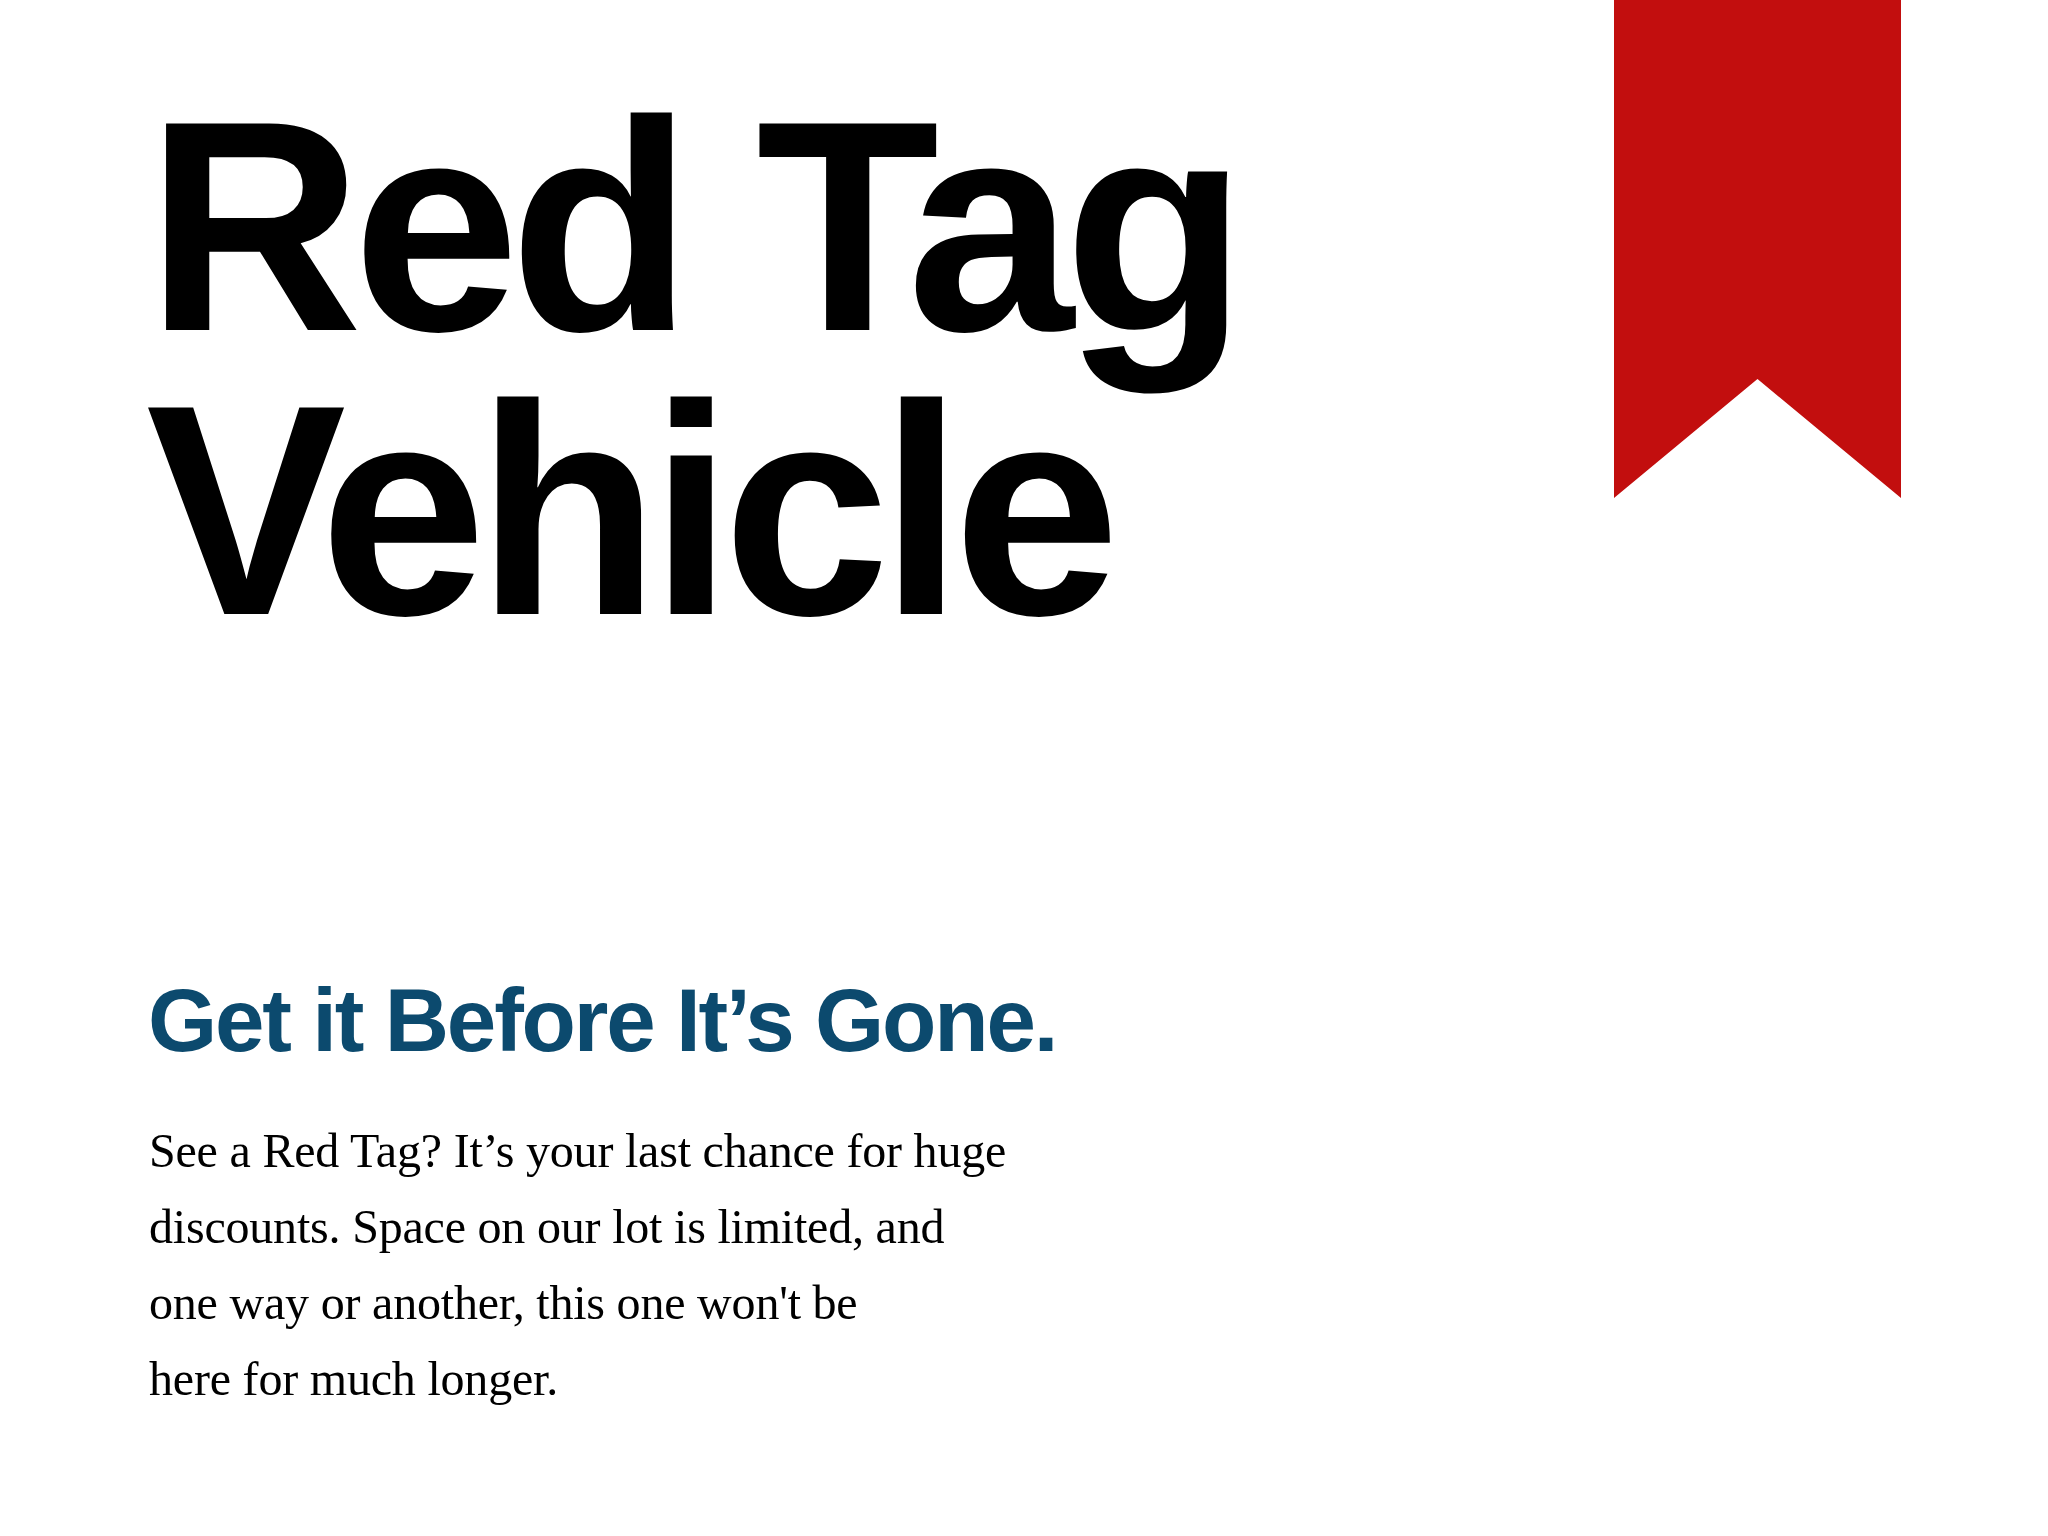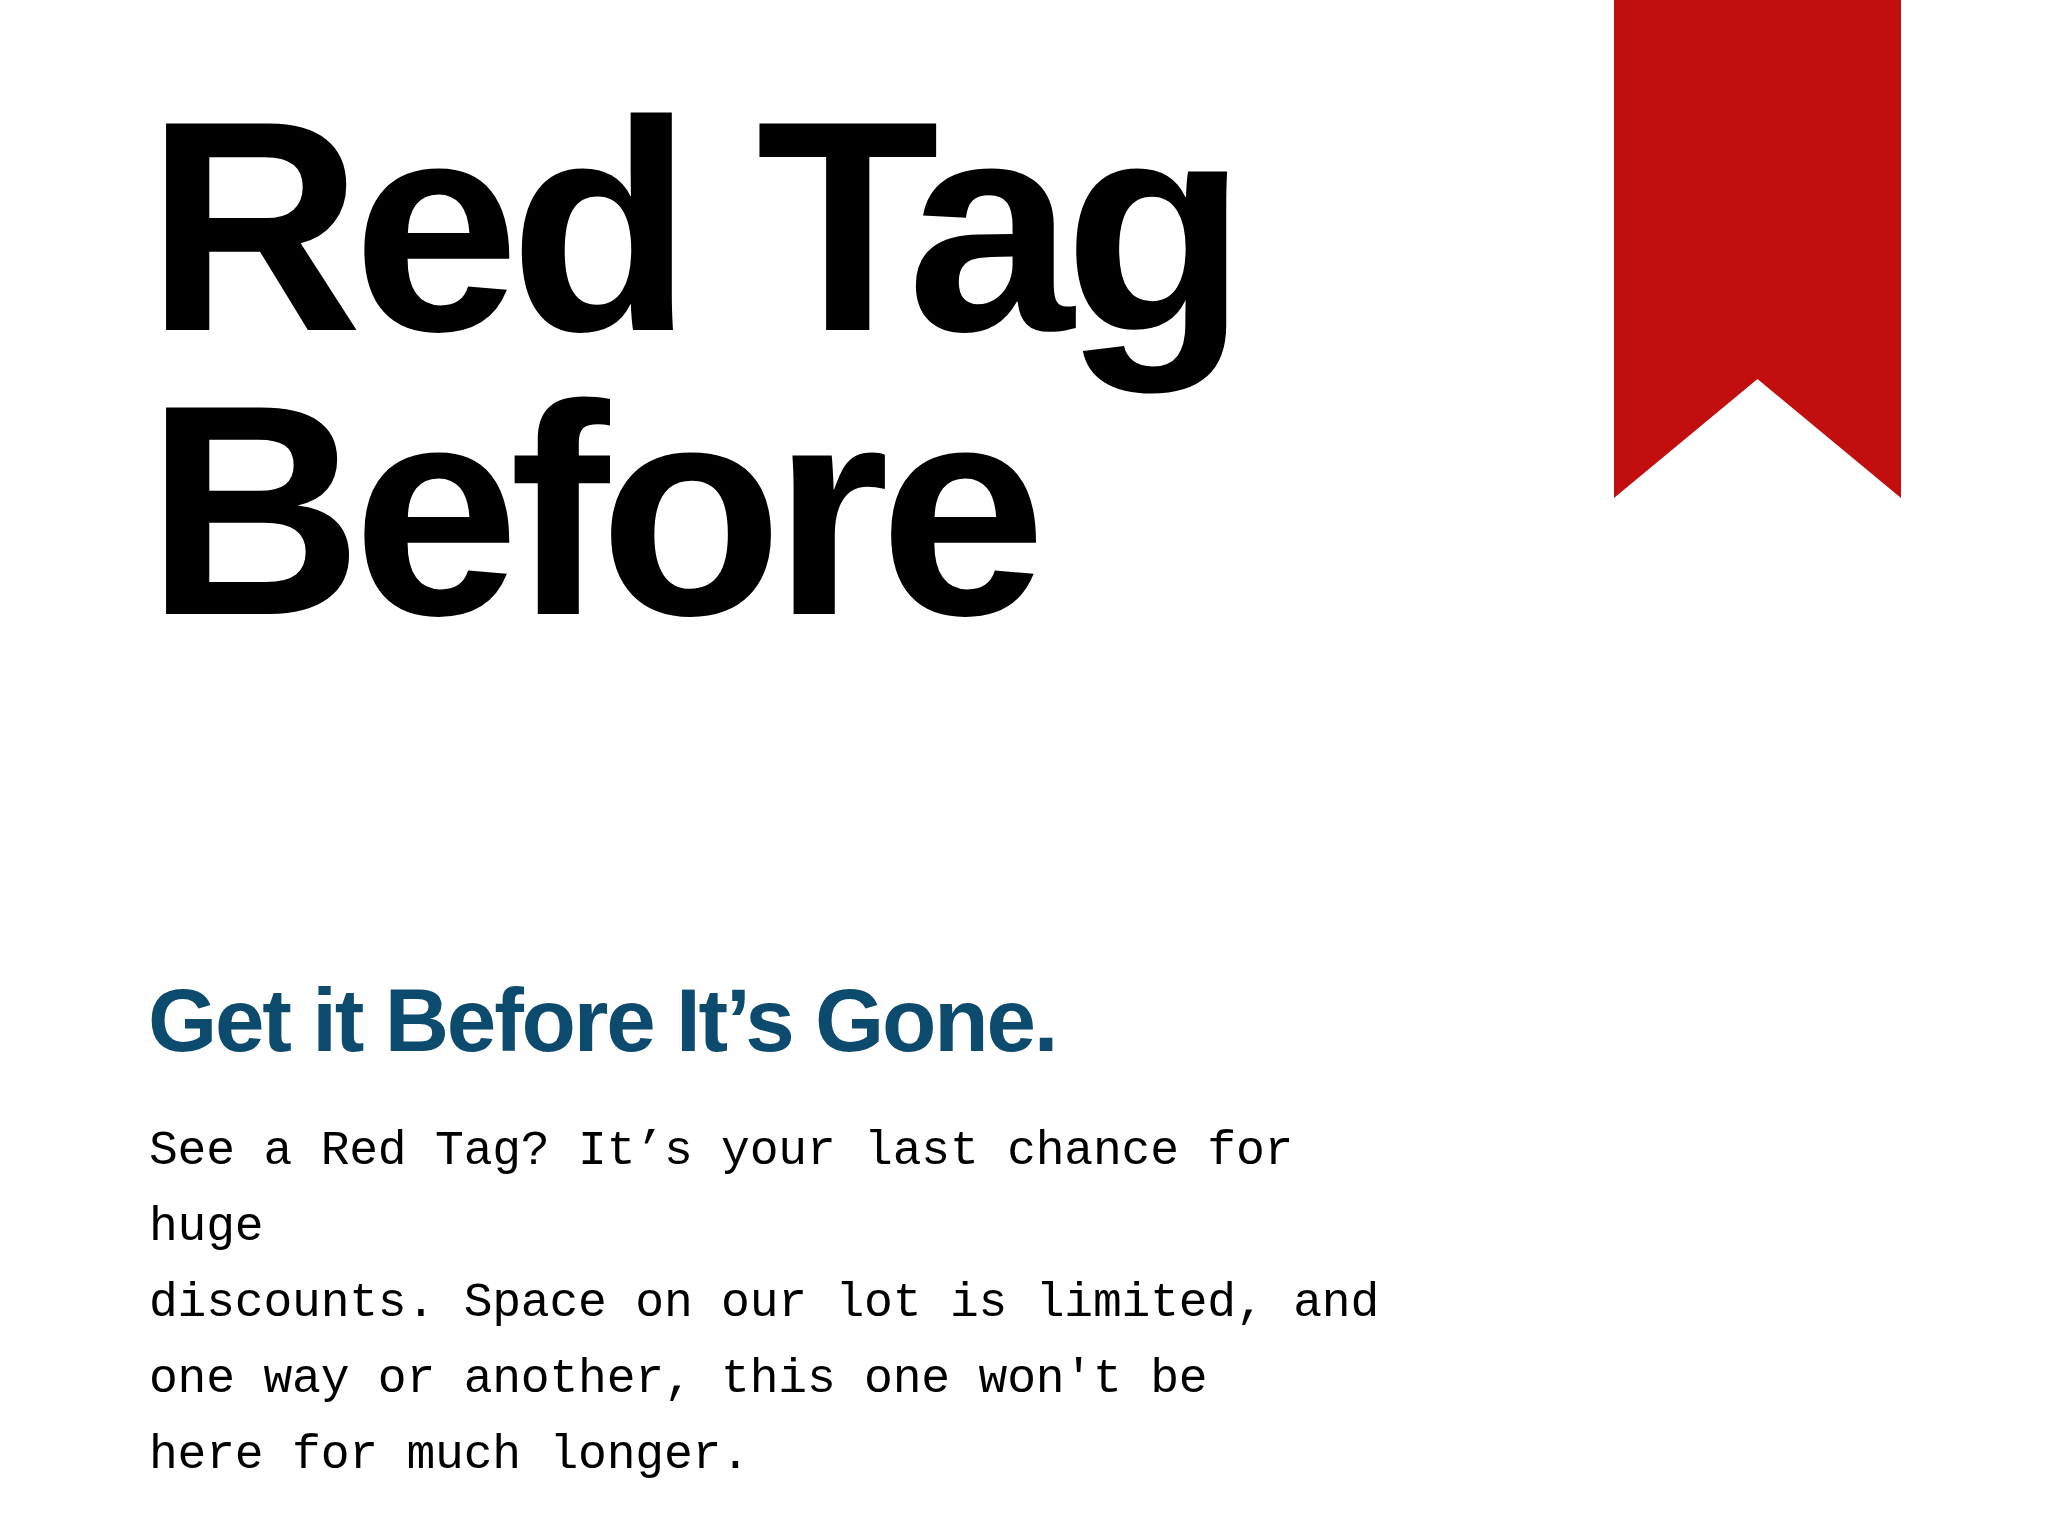--- a/index.html
+++ b/index.html
@@ -65,38 +65,38 @@
     white-space: nowrap;
   }
 
   
   .body-copy {
     position: absolute;
     left: 149px;
     top: 1113px;
     width: 1250px;
     margin: 0;
-    font-family: Liberation Mono, monospace;
+    font-family: Liberation Serif, serif;
     font-weight: 400;
     font-size: 48px;
     line-height: 76px;
     letter-spacing: -0.2px;
     color: #000000;
     white-space: pre-line;
   }
 </style>
 </head>
 <body>
 
 <div id="poster" style="background: rgb(255, 255, 255);">
 
   <div class="ribbon" style="background: rgb(194, 14, 14);"></div>
 
   <h1 class="headline">Red Tag
-Before</h1>
+Vehicle</h1>
 
   <h2 class="subhead">Get it Before It’s Gone.</h2>
 
   <p class="body-copy">See a Red Tag? It’s your last chance for huge
 discounts. Space on our lot is limited, and
 one way or another, this one won't be
 here for much longer.</p>
 
 </div>
 

